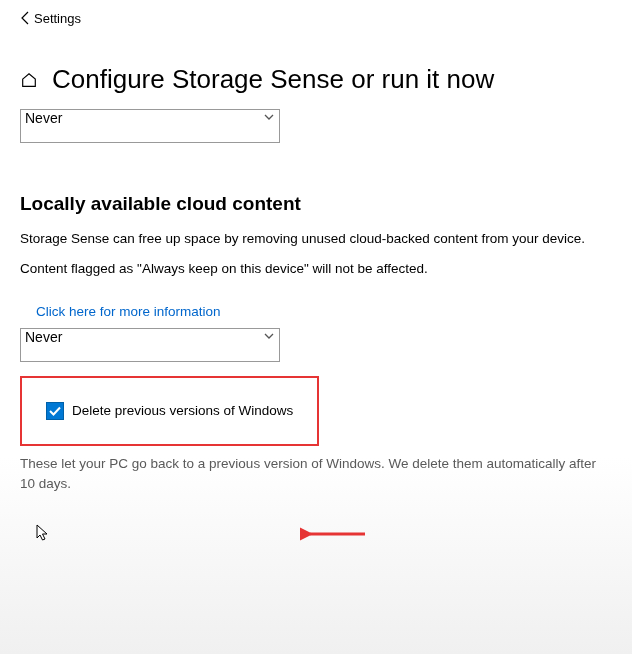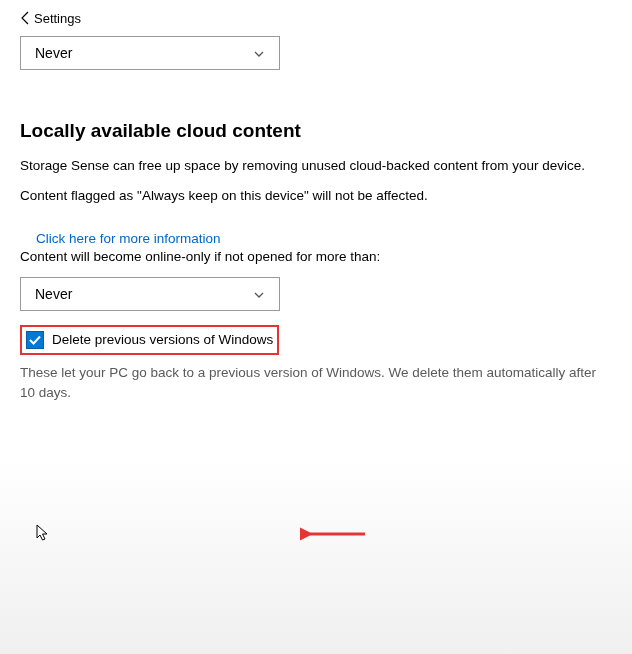--- a/index.html
+++ b/index.html
@@ -59,23 +59,23 @@
       font-size: 13.5px;
       color: #5a5a5a;
       line-height: 1.5;
     }
     .dropdown {
       width: 260px;
       height: 34px;
       border: 1px solid #999;
       background: #fff;
       display: flex;
-      align-items: center;
+      align-items: flex-start;
       justify-content: space-between;
-      padding: 0 14px;
+      padding: 0 4px;
       cursor: pointer;
       font-size: 14px;
     }
     .chevron {
       width: 12px;
       height: 12px;
     }
     .section-heading {
       font-size: 19px;
       font-weight: 700;
@@ -115,21 +115,21 @@
     }
     .checkbox svg {
       width: 14px;
       height: 14px;
     }
     .checkbox-label {
       font-size: 13.5px;
     }
     .highlight-box {
       border: 2px solid #e63434;
-      padding: 4px;
+      padding: 24px;
       display: inline-flex;
       align-items: center;
       margin-top: 14px;
       position: relative;
     }
     .arrow-annotation {
       position: absolute;
       left: 300px;
       top: 524px;
       pointer-events: none;
@@ -148,36 +148,43 @@
 <div class="header-bar">
   <span class="back-arrow">
     <svg viewBox="0 0 16 16" fill="none" stroke="#000" stroke-width="1.2">
       <path d="M10 2 L4 8 L10 14"></path>
     </svg>
   </span>
   <span class="header-title">Settings</span>
 </div>
 
 <div class="content">
+  <div class="title-row">
+    <span class="home-icon">
+      <svg viewBox="0 0 20 20" fill="none" stroke="#000" stroke-width="1.3">
+        <path d="M3 9 L10 3 L17 9 L17 17 L3 17 Z"></path>
+      </svg>
+    </span>
+    <h1 class="page-title">Configure Storage Sense or run it now</h1>
+  </div>
 
   <div class="dropdown">
     <span>Never</span>
     <span class="chevron">
       <svg viewBox="0 0 12 12" fill="none" stroke="#555" stroke-width="1.3">
         <path d="M2 4 L6 8 L10 4"></path>
       </svg>
     </span>
   </div>
 
   <h2 class="section-heading">Locally available cloud content</h2>
   <div class="desc-text">Storage Sense can free up space by removing unused cloud-backed content from your device.</div>
   <div class="desc-text spacer-sm">Content flagged as "Always keep on this device" will not be affected.</div>
   <span class="link">Click here for more information</span>
 
-  <div class="desc-text">Content will become online-only if not opened for more than:</div>
   <div class="dropdown spacer-sm">
     <span>Never</span>
     <span class="chevron">
       <svg viewBox="0 0 12 12" fill="none" stroke="#555" stroke-width="1.3">
         <path d="M2 4 L6 8 L10 4"></path>
       </svg>
     </span>
   </div>
 
 

